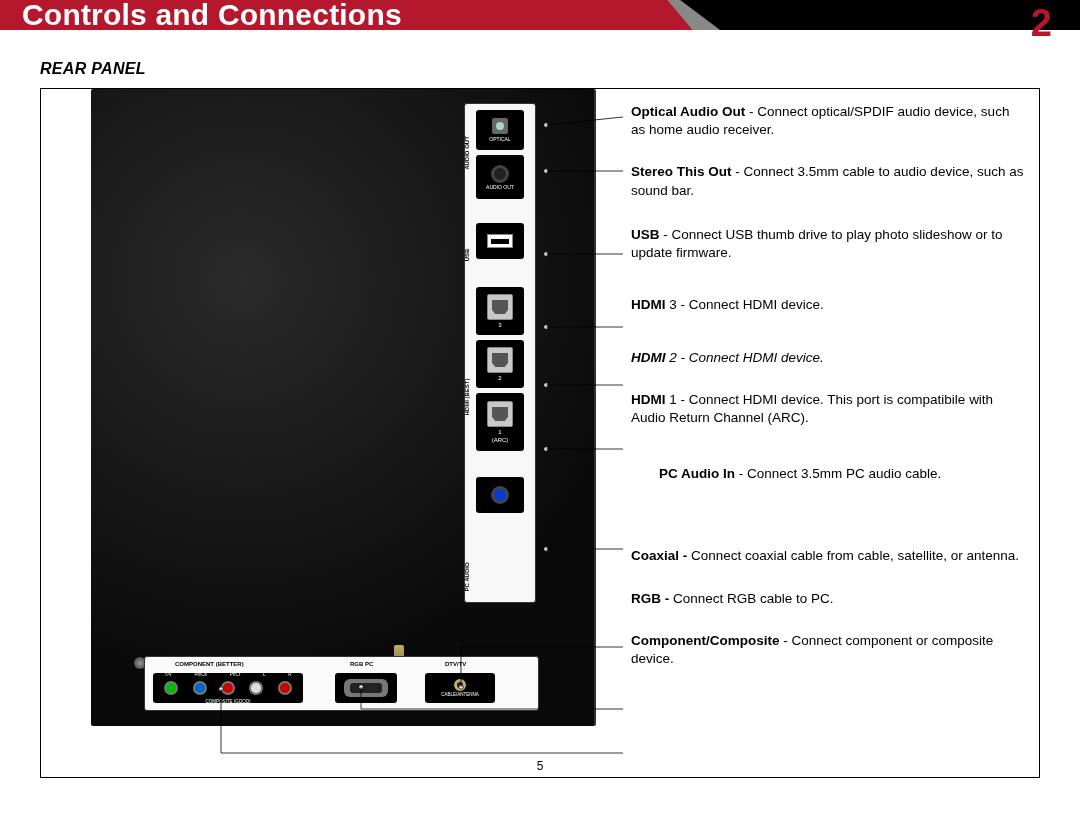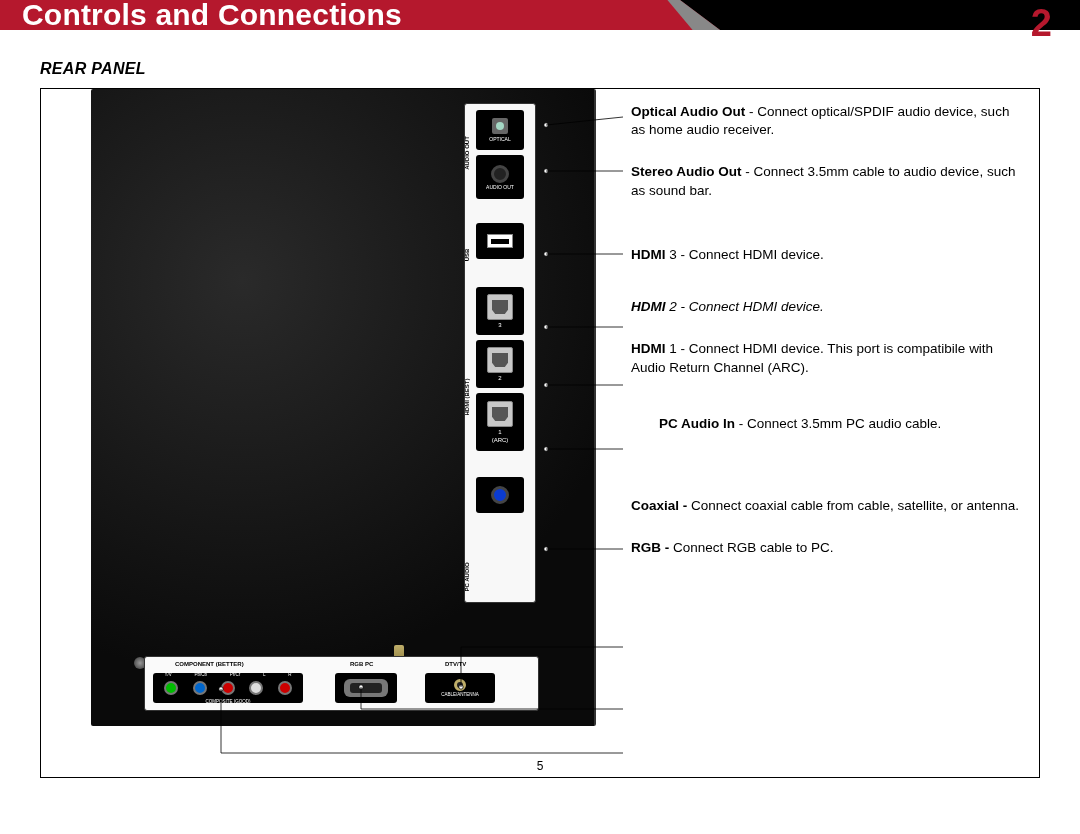--- a/index.html
+++ b/index.html
@@ -304,39 +304,45 @@
       <div class="coax"></div>
       <div class="coax-lbl">CABLE/ANTENNA</div>
     </div>
   </div>
 
   <div class="desc-col">
     <div class="desc-item">
       <b>Optical Audio Out</b><span> - Connect optical/SPDIF audio device, such as home audio receiver.</span>
     </div>
     <div class="desc-item">
-      <b>Stereo Audio Out</b><span> - Connect 3.5mm cable to audio device, such as sound bar.</span>
-    </div>
-    <div class="desc-item" style="margin-top:46px;">
+      <b>Stereo This Out</b><span> - Connect 3.5mm cable to audio device, such as sound bar.</span>
+    </div>
+    <div class="desc-item" style="margin-top:26px;">
+      <b>USB</b><span> - Connect USB thumb drive to play photo slideshow or to update firmware.</span>
+    </div>
+    <div class="desc-item" style="margin-top:34px;">
       <b>HDMI</b><span> 3</span><span> - Connect HDMI device.</span>
     </div>
     <div class="desc-item" style="margin-top:34px;font-style:italic;">
       <b>HDMI</b><span> 2</span><span> - Connect HDMI device.</span>
     </div>
     <div class="desc-item" style="margin-top:18px;">
       <b>HDMI</b><span> 1</span><span> - Connect HDMI device. This port is compatibile with Audio Return Channel (ARC).</span>
     </div>
     <div class="desc-item" style="margin-top:38px;padding-left:28px;">
       <b>PC Audio In</b><span> - Connect 3.5mm PC audio cable.</span>
     </div>
     <div class="desc-item" style="margin-top:64px;">
       <b>Coaxial - </b><span>Connect coaxial cable from cable, satellite, or antenna.</span>
     </div>
     <div class="desc-item" style="margin-top:20px;">
       <b>RGB - </b><span>Connect RGB cable to PC.</span>
+    </div>
+    <div class="desc-item" style="margin-top:14px;">
+      <b>Component/Composite</b><span> - Connect component or composite device.</span>
     </div>
   </div>
 
   <svg class="callouts">
     <g stroke="#000" stroke-width="0.8" fill="none">
       <circle cx="505" cy="36" r="2.2" fill="#fff"></circle>
         <line x1="505" y1="36" x2="582" y2="28"></line>
       <circle cx="505" cy="82" r="2.2" fill="#fff"></circle>
         <line x1="505" y1="82" x2="582" y2="82"></line>
       <circle cx="505" cy="165" r="2.2" fill="#fff"></circle>

